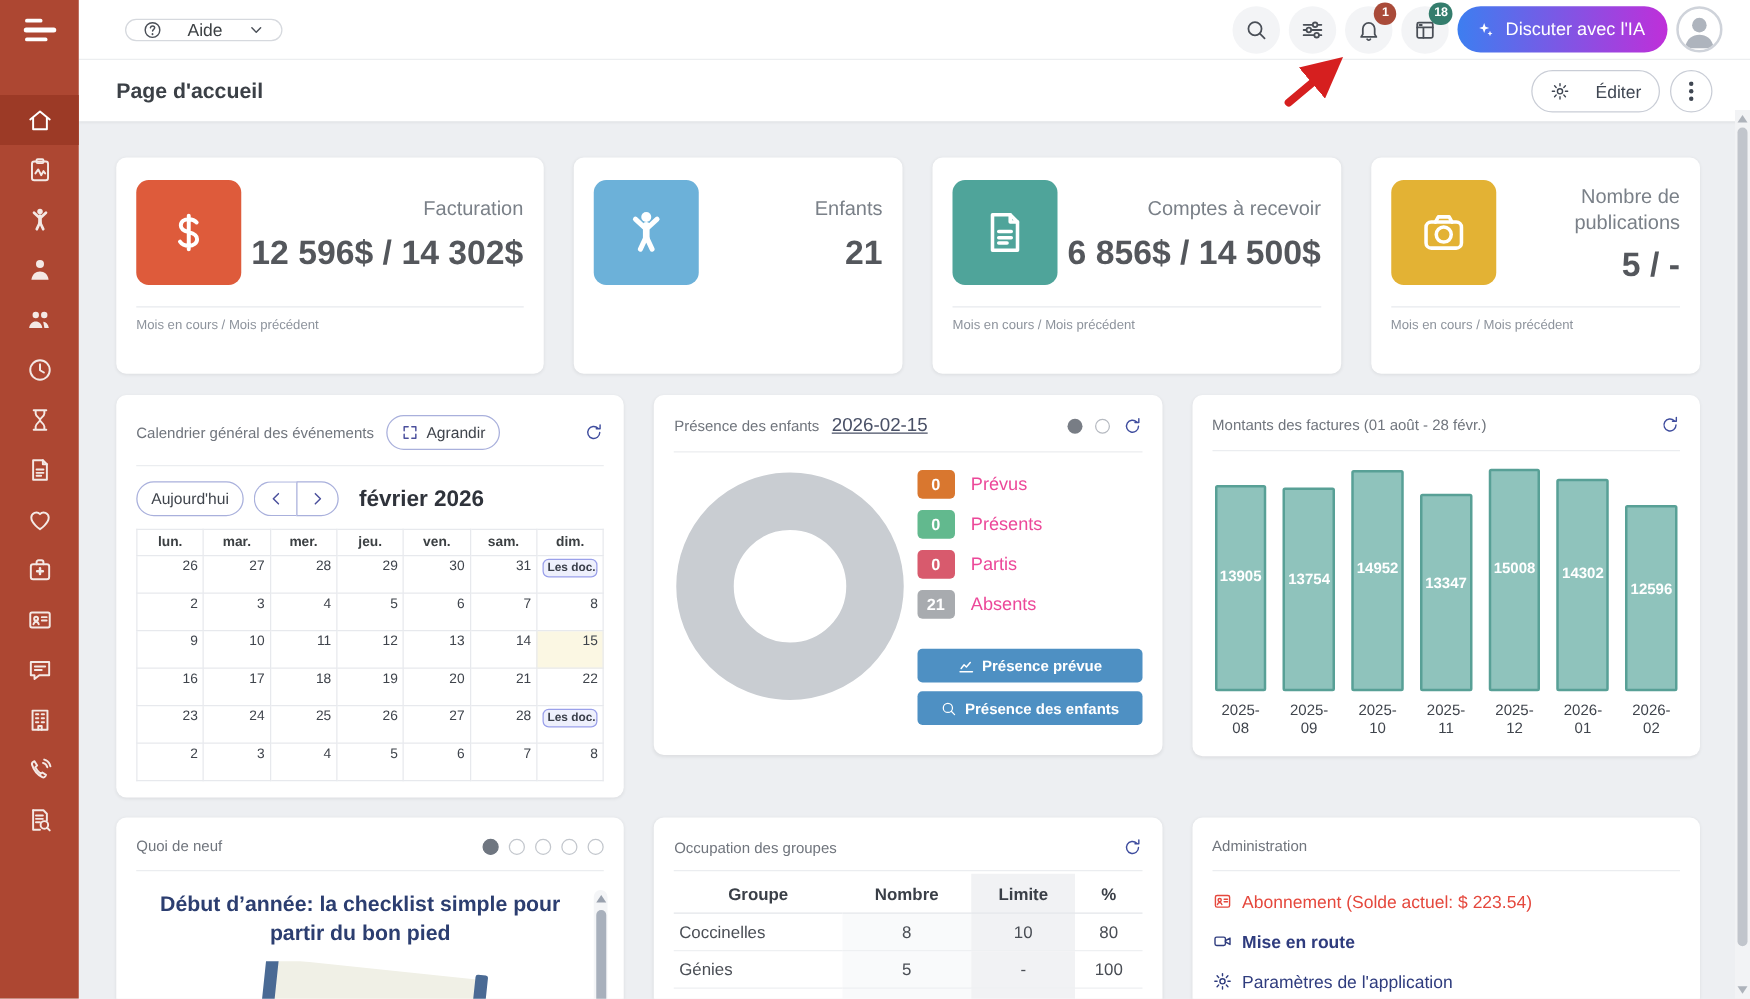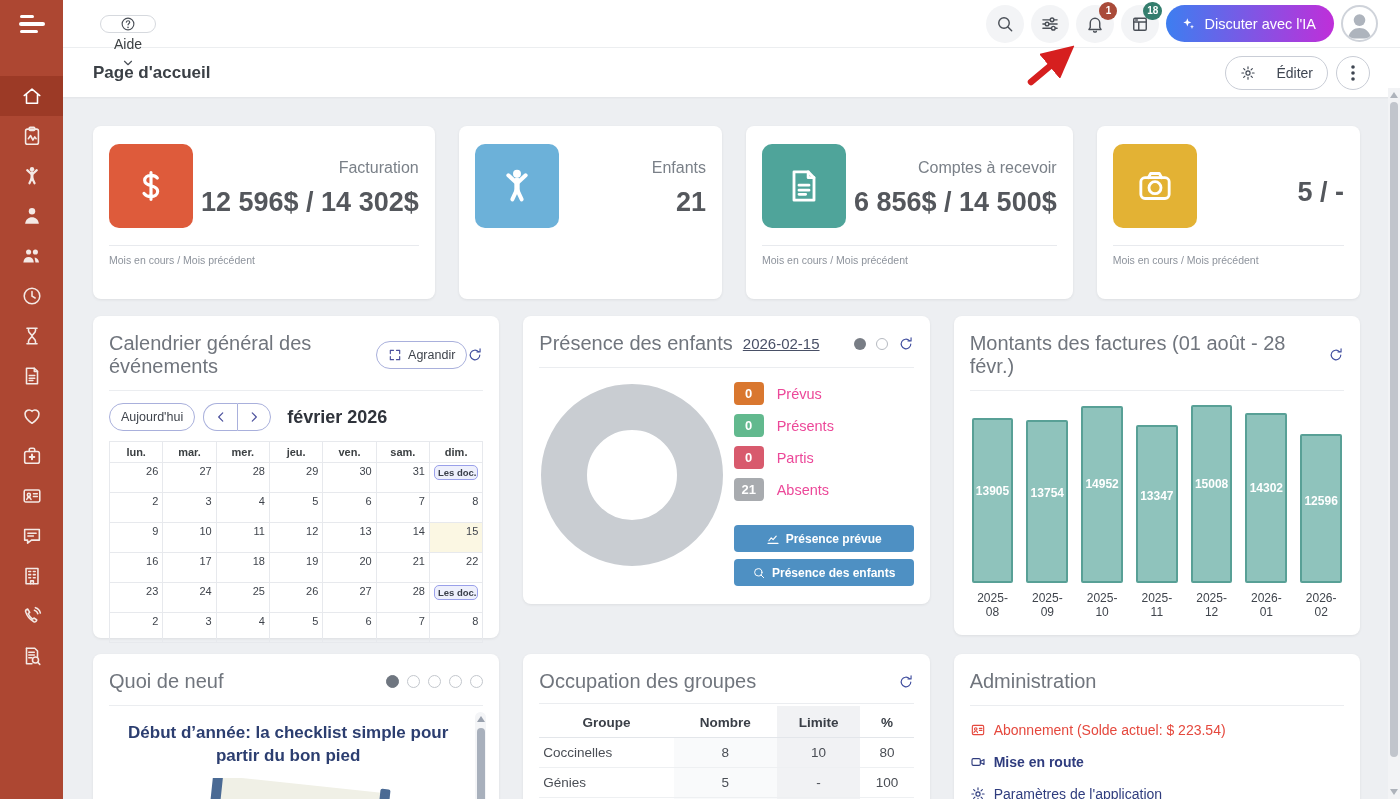--- a/index.html
+++ b/index.html
@@ -19,21 +19,21 @@
   .icon { display:inline-flex; }
   .icon svg { width:100%; height:100%; display:block; }
   .s22 { width:22px; height:22px; }
   .s20 { width:20px; height:20px; }
   .s16 { width:16px; height:16px; }
   .s14 { width:14px; height:14px; }
 
   
   .main { margin-left:63px; }
   .topbar { height:48px; background:#fff; display:flex; align-items:center; padding:0 22px 0 37px; border-bottom:1px solid #eceef0; position:relative; z-index:10; }
-  .help-btn { display:flex; align-items:center; gap:4px; height:18px; padding:0 13px; border:1px solid #d6d9de; border-radius:17px; background:#fff; color:#3c4043; font-size:14px; cursor:pointer;flex-direction:column; }
+  .help-btn { display:flex; align-items:center; gap:20px; height:18px; padding:0 13px; border:1px solid #d6d9de; border-radius:17px; background:#fff; color:#3c4043; font-size:14px; cursor:pointer; }
   .help-btn .icon { color:#4a4f57; }
   .top-right { margin-left:auto; display:flex; align-items:center; gap:7px; }
   .icon-btn { width:38px; height:38px; border-radius:50%; background:#f3f4f6; display:flex; align-items:center; justify-content:center; color:#4a4f57; position:relative; cursor:pointer; }
   .badge { position:absolute; top:-3px; right:-3px; min-width:18px; height:18px; border-radius:9px; color:#fff; font-size:10px; font-weight:bold; display:flex; align-items:center; justify-content:center; padding:0 4px; }
   .badge.red { background:#a94a39; }
   .badge.teal { background:#347d6d; }
   .ai-btn { height:37px; border:none; border-radius:19px; padding:0 18px 0 14px; background:linear-gradient(90deg,#3d7ef0,#bf2fd9); color:#fff; font-size:14.5px; display:flex; align-items:center; gap:8px; cursor:pointer; font-family:inherit; }
   .avatar { width:37px; height:37px; border-radius:50%; border:2px solid #cfd3da; background:#fff; display:flex; align-items:center; justify-content:center; overflow:hidden; cursor:pointer; }
 
   
@@ -42,21 +42,21 @@
   .title-actions { margin-left:auto; display:flex; align-items:center; gap:8px; }
   .edit-btn { display:flex; align-items:center; gap:20px; height:34px; padding:0 14px; border:1px solid #c9cdd6; border-radius:17px; background:#fff; color:#3f4652; font-size:14px; cursor:pointer; font-family:inherit; }
   .kebab-btn { width:34px; height:34px; border:1px solid #c9cdd6; border-radius:50%; background:#fff; display:flex; align-items:center; justify-content:center; color:#3f4652; cursor:pointer; }
 
   
   .anno { position:absolute; left:1022px; top:36px; z-index:40; pointer-events:none; }
 
   
   .content { padding:29px 40px 0 30px; }
   .card { background:#fff; border-radius:8px; box-shadow:0 1px 3px rgba(0,0,0,.07); }
-  .card-title { font-size:20px; color:#70757d; }
+  .card-title { font-size:12px; color:#70757d; }
   .card-head { display:flex; align-items:center; }
   .card-div { border:none; border-top:1px solid #ebedf0; margin:12px 0 0; }
   .refresh-btn { margin-left:auto; color:#3f4d9e; background:none; border:none; cursor:pointer; display:flex; padding:0; }
 
   
   .stats-grid { display:grid; grid-template-columns:repeat(4,1fr); gap:24px; }
   .stat-card { height:173px; padding:18px 16px 12px; }
   .stat-top { display:flex; justify-content:space-between; min-height:88px; }
   .stat-tile { width:84px; height:84px; border-radius:10px; color:#fff; display:flex; align-items:center; justify-content:center; flex:0 0 84px; }
   .stat-tile .icon { width:40px; height:40px; }
@@ -442,20 +442,21 @@
        <div class="stat-tile" style="background:#e3b234">
               <span class="icon" style="width:40px;height:40px">
                 <svg viewBox="0 0 24 24" fill="none" stroke="currentColor" stroke-width="1.7" stroke-linecap="round" stroke-linejoin="round">
                   <rect x="3.5" y="7" width="17" height="12.5" rx="2.5"></rect>
                   <path d="M8 7l1.4-2.5h5.2L16 7"></path>
                   <circle cx="12" cy="13" r="3.6"></circle>
                 </svg>
               </span>
             </div>
        <div class="stat-right">
+         <div class="stat-label">Nombre de publications</div>
          <div class="stat-value">5 / -</div>
        </div>
      </div>
      <div class="stat-foot">Mois en cours / Mois précédent</div>
         </div>
       </div>
 
     <div class="mid-grid">
 
       <div class="card cal-card">

